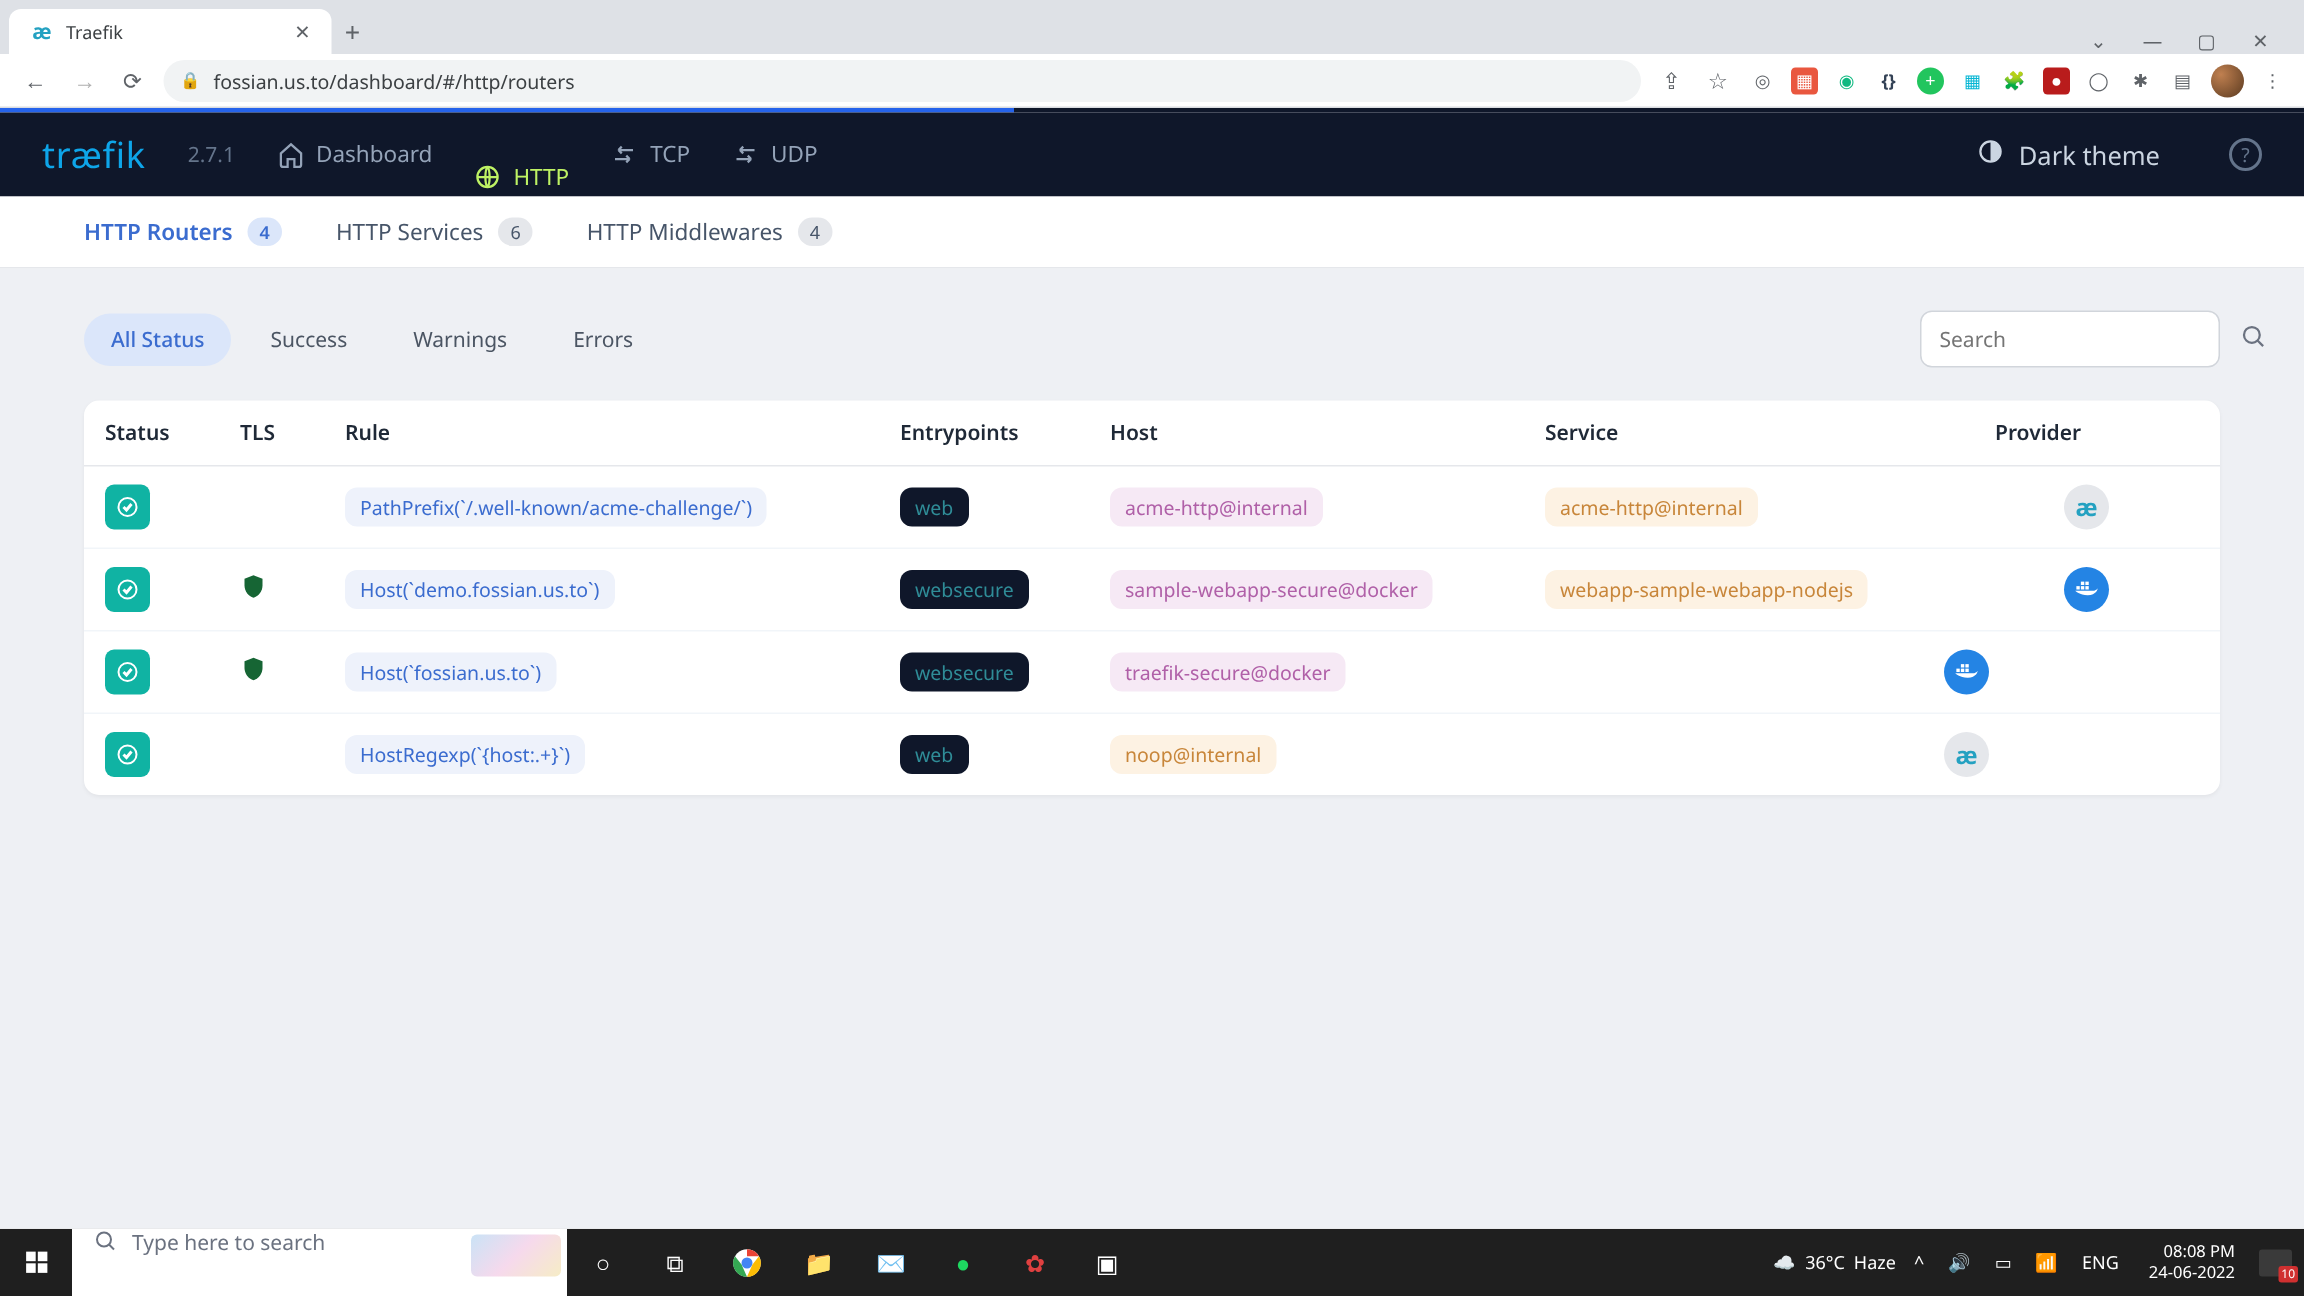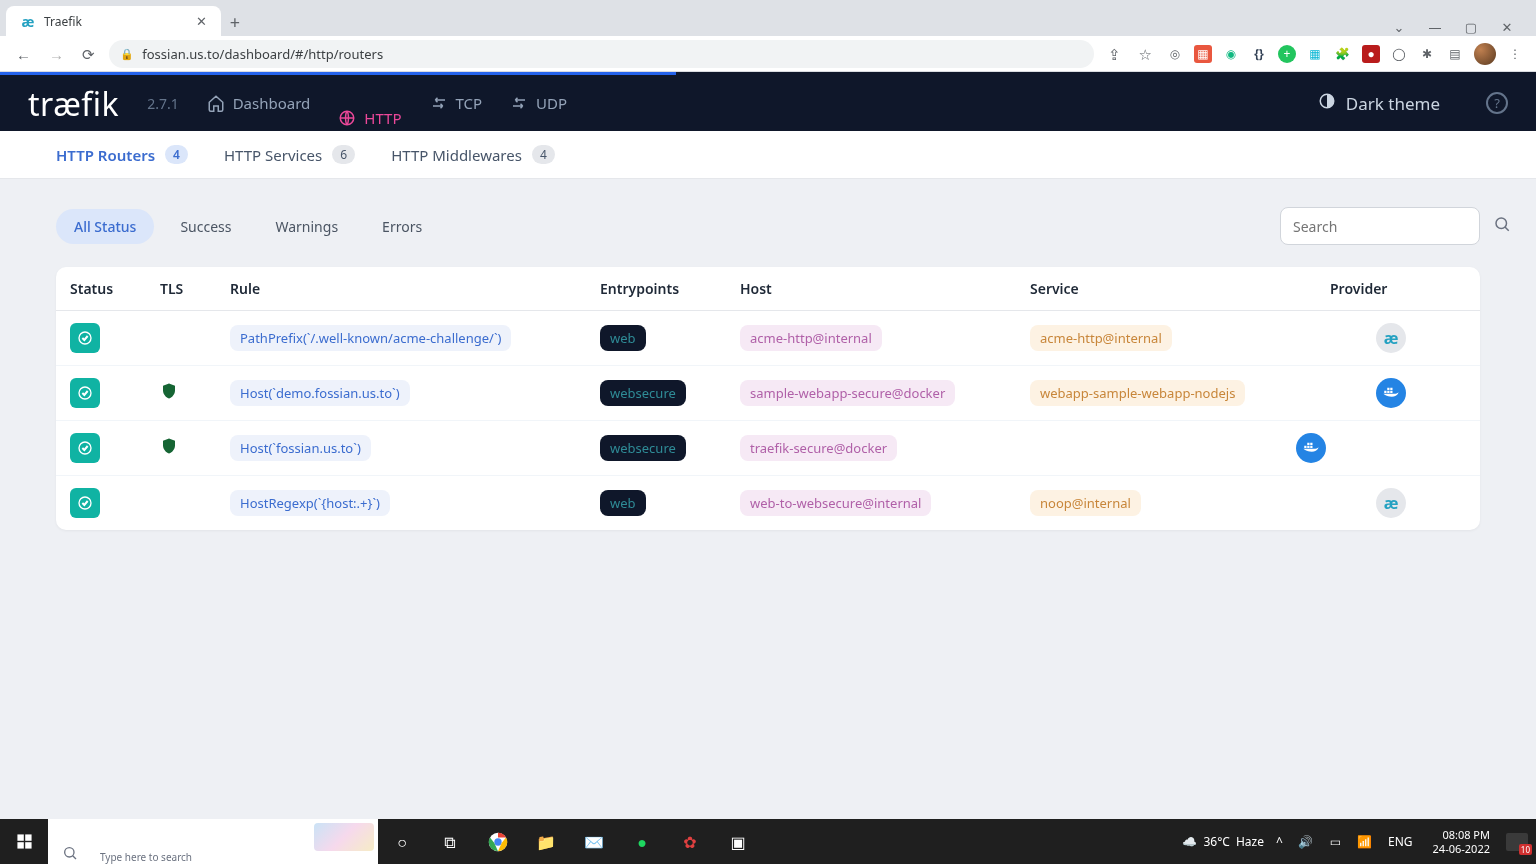--- a/index.html
+++ b/index.html
@@ -21,24 +21,24 @@
   .omnibox       { flex:1; display:flex; align-items:center; gap:8px; background:#f1f3f4; border-radius:16px; height:28px; padding:0 12px; font-size:13px; color:#3c4043; }
   .omnibox .lock { color:#5f6368; font-size:11px; }
   .ext-icons     { display:flex; gap:10px; align-items:center; color:#5f6368; }
   .ext-icons .ic { width:18px; height:18px; border-radius:3px; display:flex; align-items:center; justify-content:center; font-size:12px; }
   .avatar-ic     { width:22px; height:22px; border-radius:50%; background:radial-gradient(circle at 30% 30%, #c08050, #5a3a20); }
 
   
   .app           { background:#eef0f4; height:calc(819px - 72px); overflow:hidden; display:flex; flex-direction:column;}
   .load-bar      { height:3px; background:linear-gradient(to right, #2563eb 44%, #0f172a 44%); }
   .app-header    { background:#0f172a; color:#9ca3af; height:56px; display:flex; align-items:center; padding:0 28px; gap:28px; }
-  .logo          { color:#ffffff; font-size:32px; letter-spacing:0.5px; }
+  .logo          { color:#0ea5e9; font-size:24px; letter-spacing:0.5px; }
   .version       { color:#64748b; font-size:14px; }
   .toptab        { display:flex; align-items:center; gap:8px; font-size:15px; color:#94a3b8; cursor:pointer; }
-  .toptab.active { color:#ec4899;margin-top:30px; }
+  .toptab.active { color:#bef264;margin-top:30px; }
   .toptab .ico   { width:18px; height:18px; display:flex; align-items:center; justify-content:center; }
   .sp            { flex:1; }
   .darktoggle    { display:flex; align-items:center; gap:10px; color:#cbd5e1; font-size:17px; }
   .helpcircle    { width:22px; height:22px; border:2px solid #64748b; border-radius:50%; color:#64748b; display:flex; align-items:center; justify-content:center; font-size:13px; margin-left:18px; }
 
   
   .subnav        { background:#fff; border-bottom:1px solid #e5e7eb; height:48px; display:flex; align-items:center; padding:0 56px; gap:36px; }
   .subtab        { display:flex; align-items:center; gap:10px; font-size:15px; color:#475569; cursor:pointer;justify-content:center; }
   .subtab.active { color:#3b6ccf; font-weight:600; }
   .count-badge   { background:#e5e7eb; color:#475569; border-radius:10px; padding:1px 8px; font-size:12px; }
@@ -73,21 +73,21 @@
   .provider-ic            { width:30px; height:30px; border-radius:50%; display:flex; align-items:center; justify-content:center; margin-left:auto; }
   .provider-ic.internal   { background:#e5e7eb; color:#24a1c1; font-size:16px; font-weight:bold; }
   .provider-ic.docker     { background:#2484e4; color:#fff; }
   .provider-ic.docker svg { width:18px; height:14px; }
   .prov-cell { display:flex; justify-content:flex-end; padding-right:4px; }
 
   
   .taskbar       { position:fixed; bottom:0; left:0; right:0; height:45px; background:#1f1f1f; display:flex; align-items:center; color:#fff; font-size:12px; }
   .start-btn     { width:48px; height:45px; display:flex; align-items:center; justify-content:center; }
   .start-btn svg { width:17px; height:17px; }
-  .win-search    { display:flex; align-items:flex-end; gap:22px; background:#fff; color:#6b7280; height:45px; width:330px; padding:0 14px; font-size:10px; position:relative;}
+  .win-search    { display:flex; align-items:flex-start; gap:10px; background:#fff; color:#6b7280; height:45px; width:330px; padding:0 14px; font-size:14px; position:relative;}
   .win-search .art { position:absolute; right:4px; top:4px; width:60px; height:28px; background:linear-gradient(135deg,#a7d0f0,#f0c0e0,#f0e0a0); border-radius:4px; opacity:0.6;}
   .tb-icons      { display:flex; align-items:center; height:45px; }
   .tb-ic         { width:48px; height:45px; display:flex; align-items:center; justify-content:center; font-size:16px; }
   .tb-right      { margin-left:auto; display:flex; align-items:center; gap:8px; padding:0 8px; }
   .tb-time       { text-align:right; line-height:1.25; font-size:11px; padding:0 8px; }
   .weather       { display:flex; align-items:center; gap:6px; font-size:12px; }
   .tray-ic       { font-size:12px; color:#fff; padding:0 4px; }
   .notif         { width:22px; height:18px; background:#3a3a3a; border-radius:2px; position:relative; }
   .notif::after  { content:"10"; position:absolute; right:-4px; bottom:-4px; background:#d03030; color:#fff; font-size:8px; padding:0 2px; border-radius:2px; }
 </style>
@@ -314,21 +314,20 @@
               <div class="status-badge">
                 <svg viewBox="0 0 24 24" fill="none" stroke="#fff" stroke-width="3">
                   <circle cx="12" cy="12" r="9" stroke-width="2"></circle>
                   <path d="M8 12l3 3 5-6"></path>
                 </svg>
               </div>
             </div>
     <div></div>
     <div><span class="chip rule">HostRegexp(`{host:.+}`)</span></div>
     <div><span class="chip entry">web</span></div>
-    <div><span class="chip name">web-to-websecure@internal</span></div>
     <div><span class="chip service">noop@internal</span></div>
     <div class="prov-cell">
               <div class="provider-ic internal">æ</div>
             </div>
           </div>
         </div>
     </div>
   </div>
 </div>
 

